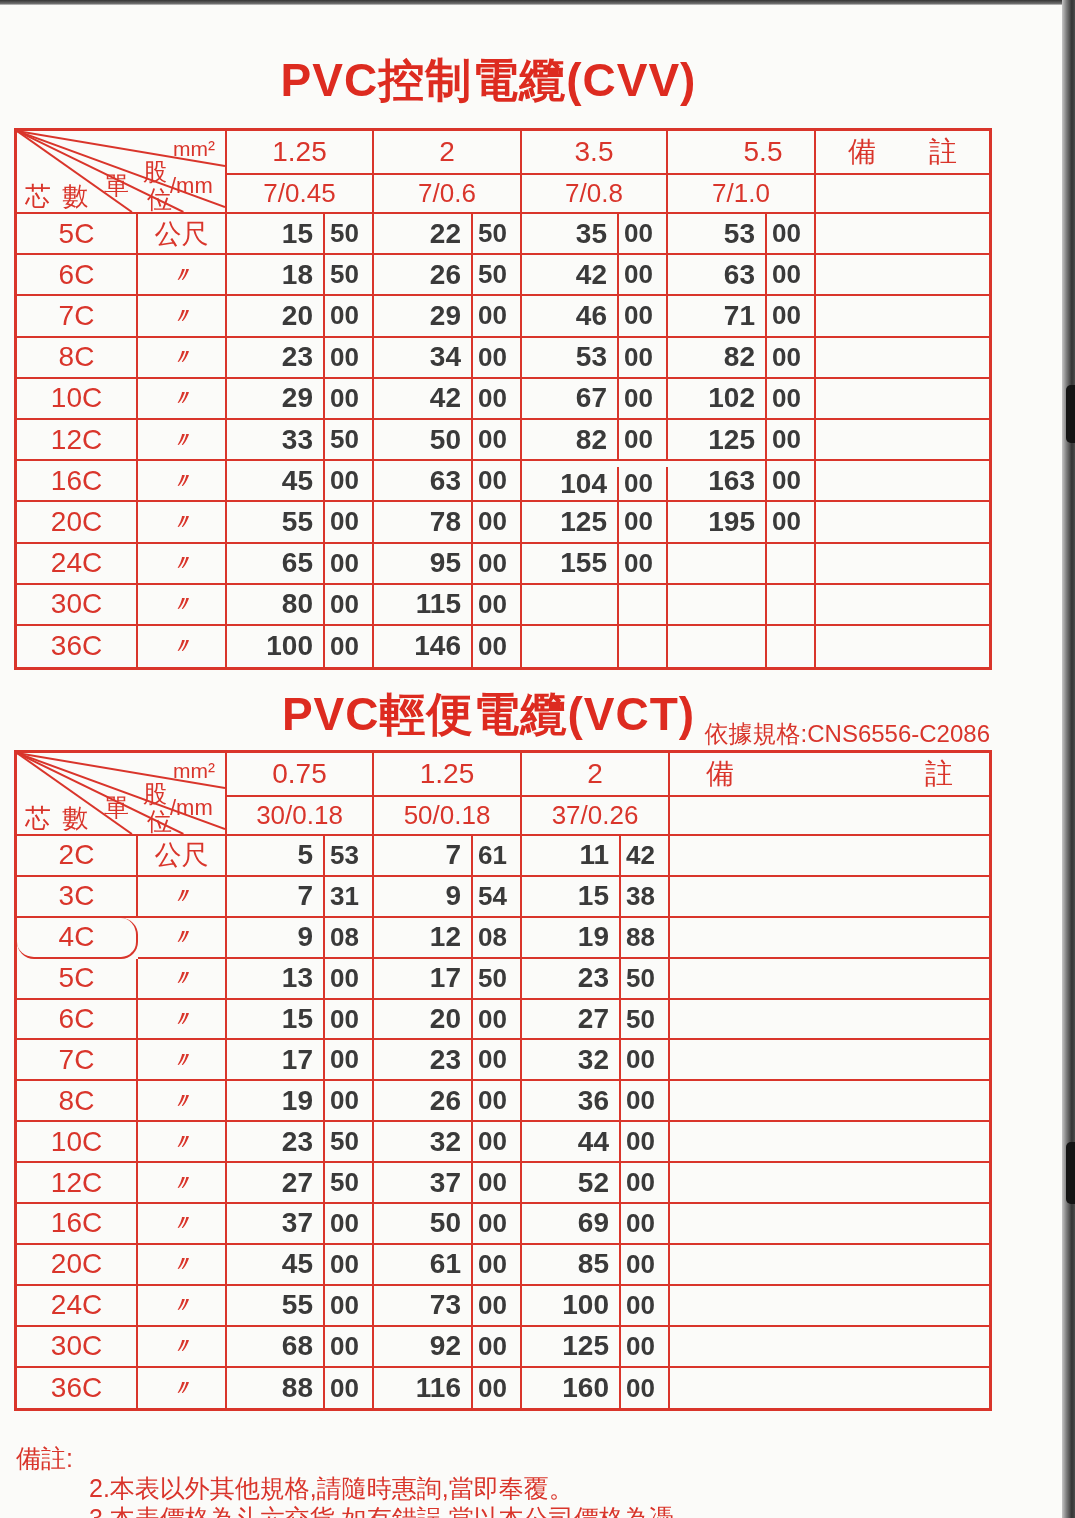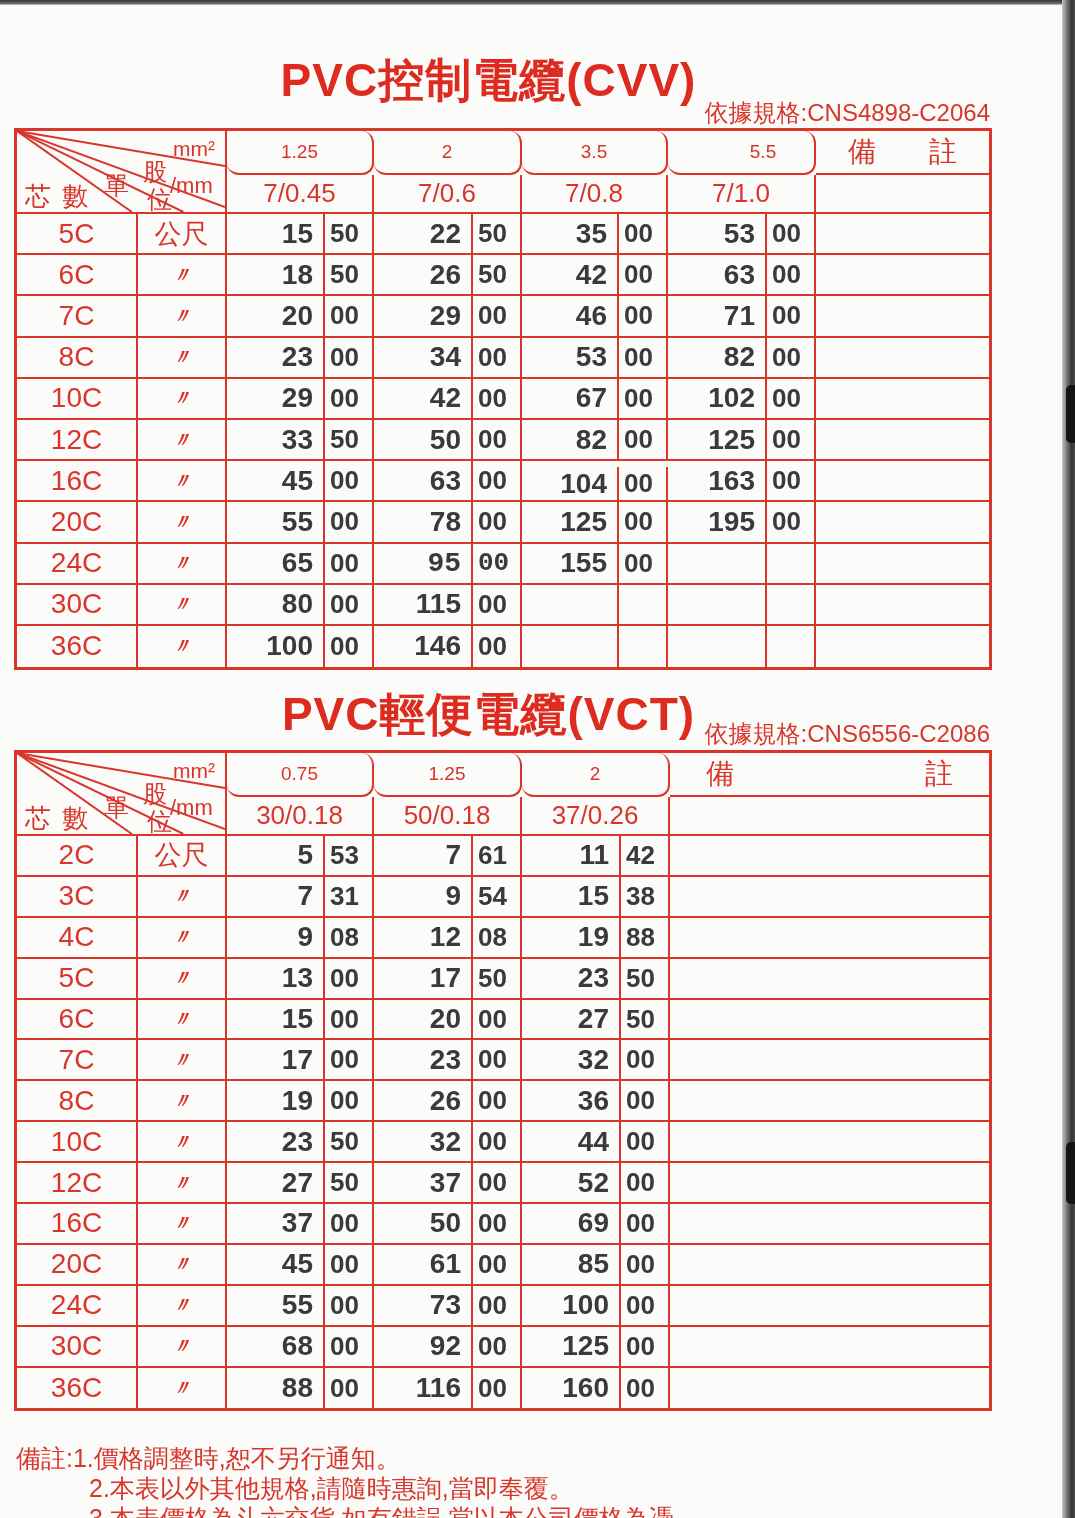--- a/index.html
+++ b/index.html
@@ -48,21 +48,21 @@
   .corner{position:relative;display:block;}
   .corner svg{position:absolute;left:0;top:0;width:100%;height:100%;display:block;}
   .corner .lbl{position:absolute;color:var(--red);white-space:nowrap;line-height:1;}
   .lbl-mm2{right:10px;top:7px;font-size:21px;}
   .lbl-strand{left:126px;top:29px;font-size:24px;}
   .lbl-permm{left:153px;top:44px;font-size:22px;}
   .lbl-unit1{left:87px;top:42px;font-size:25px;}
   .lbl-unit2{left:130px;top:56px;font-size:25px;}
   .lbl-cores{left:8px;top:52px;font-size:26px;letter-spacing:2px;}
 
-  .hsize{font-size:19px;color:var(--red);border-radius:12px;}
+  .hsize{font-size:28px;color:var(--red);}
   .hstrand{font-size:26px;color:var(--red);}
   .remark-h{font-size:28px;color:var(--red);justify-content:space-between;}
   #tbl1 .remark-h{padding:0 32px;}
   #tbl2 .remark-h{padding:0 36px;}
 
   .cores{font-size:28px;color:var(--red);}
   .unit{font-size:27px;color:var(--red);}
   .unit.ditto{font-size:21px;font-style:italic;font-weight:bold;}
 
   .price{padding:0;}
@@ -77,21 +77,20 @@
   .note-line{display:flex;white-space:nowrap;}
   .note-line.indent{padding-left:73px;}
 </style>
 </head>
 <body>
 
 <div class="sheet">
   <div class="top-edge"></div>
 
   <div class="doc-title" id="title1">PVC控制電纜(CVV)</div>
-  <div class="spec" id="spec1">依據規格:CNS4898-C2064</div>
   <div class="tbl" id="tbl1">
       <div class="cell corner" style="grid-area: 1 / 1 / span 2 / span 2;">
         <svg viewBox="0 0 210 83" preserveAspectRatio="none">
           <line x1="0" y1="0" x2="210" y2="36" stroke="#d9352b" stroke-width="2" vector-effect="non-scaling-stroke"></line>
           <line x1="0" y1="0" x2="210" y2="78" stroke="#d9352b" stroke-width="2" vector-effect="non-scaling-stroke"></line>
           <line x1="0" y1="0" x2="168" y2="83" stroke="#d9352b" stroke-width="2" vector-effect="non-scaling-stroke"></line>
           <line x1="0" y1="0" x2="116" y2="83" stroke="#d9352b" stroke-width="2" vector-effect="non-scaling-stroke"></line>
         </svg>
         <span class="lbl lbl-mm2">mm²</span>
         <span class="lbl lbl-strand">股</span>
@@ -264,21 +263,21 @@
         <div class="pmain">195</div>
         <div class="pcents">00</div>
       </div>
       <div class="cell no-r" style="grid-area: 10 / 7;"></div>
       <div class="cell cores" style="grid-area: 11 / 1;">24C</div>
       <div class="cell unit ditto" style="grid-area: 11 / 2;">〃</div>
       <div class="cell price" style="grid-area: 11 / 3;">
         <div class="pmain">65</div>
         <div class="pcents">00</div>
       </div>
-      <div class="cell price" style="grid-area: 11 / 4; font-family: Liberation Mono, monospace;">
+      <div class="cell price" style="grid-area: 11 / 4;">
         <div class="pmain">95</div>
         <div class="pcents">00</div>
       </div>
       <div class="cell price" style="grid-area: 11 / 5;">
         <div class="pmain">155</div>
         <div class="pcents">00</div>
       </div>
       <div class="cell price" style="grid-area: 11 / 6;">
         <div class="pmain"></div>
         <div class="pcents"></div>
@@ -375,21 +374,21 @@
       </div>
       <div class="cell price" style="grid-area: 4 / 4;">
         <div class="pmain">9</div>
         <div class="pcents">54</div>
       </div>
       <div class="cell price" style="grid-area: 4 / 5;">
         <div class="pmain">15</div>
         <div class="pcents">38</div>
       </div>
       <div class="cell no-r" style="grid-area: 4 / 6;"></div>
-      <div class="cell cores" style="grid-area: 5 / 1;">4C</div>
+      <div class="cell cores" style="grid-area: 5 / 1; border-radius: 17px;">4C</div>
       <div class="cell unit ditto" style="grid-area: 5 / 2;">〃</div>
       <div class="cell price" style="grid-area: 5 / 3;">
         <div class="pmain">9</div>
         <div class="pcents">08</div>
       </div>
       <div class="cell price" style="grid-area: 5 / 4;">
         <div class="pmain">12</div>
         <div class="pcents">08</div>
       </div>
       <div class="cell price" style="grid-area: 5 / 5;">
@@ -560,21 +559,20 @@
       <div class="cell price no-b" style="grid-area: 16 / 5;">
         <div class="pmain">160</div>
         <div class="pcents">00</div>
       </div>
       <div class="cell no-r no-b" style="grid-area: 16 / 6;"></div>
     </div>
 
   <div class="notes">
     <div class="note-line">
       <span>備註:</span>
-      <span>1.價格調整時,恕不另行通知。</span>
     </div>
     <div class="note-line indent">
       <span>2.本表以外其他規格,請隨時惠詢,當即奉覆。</span>
     </div>
     <div class="note-line indent">
       <span>3.本表價格為斗六交貨,如有錯誤,當以本公司價格為憑。</span>
     </div>
   </div>
 
   <div class="right-edge"></div>

